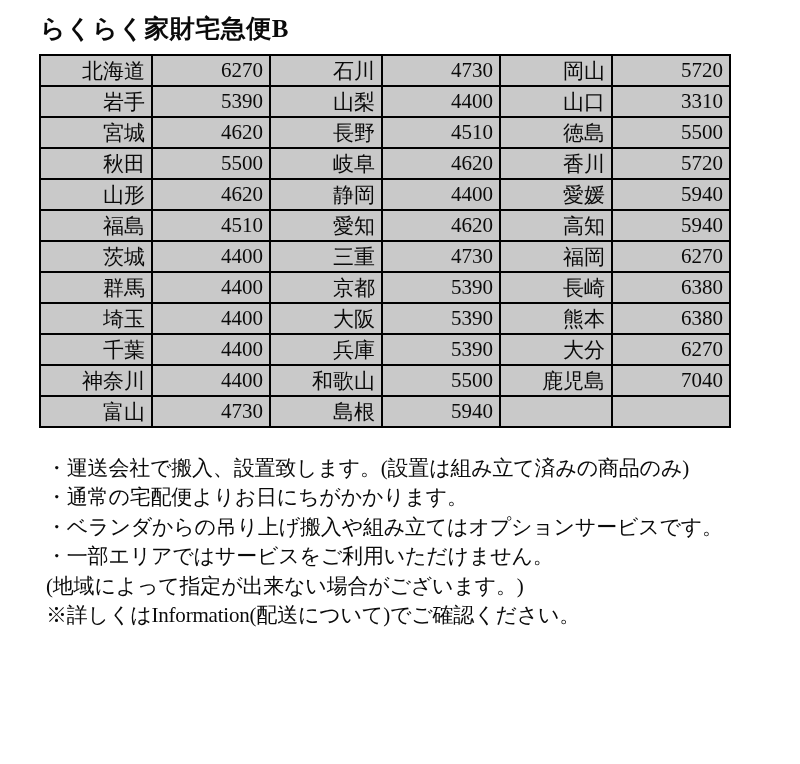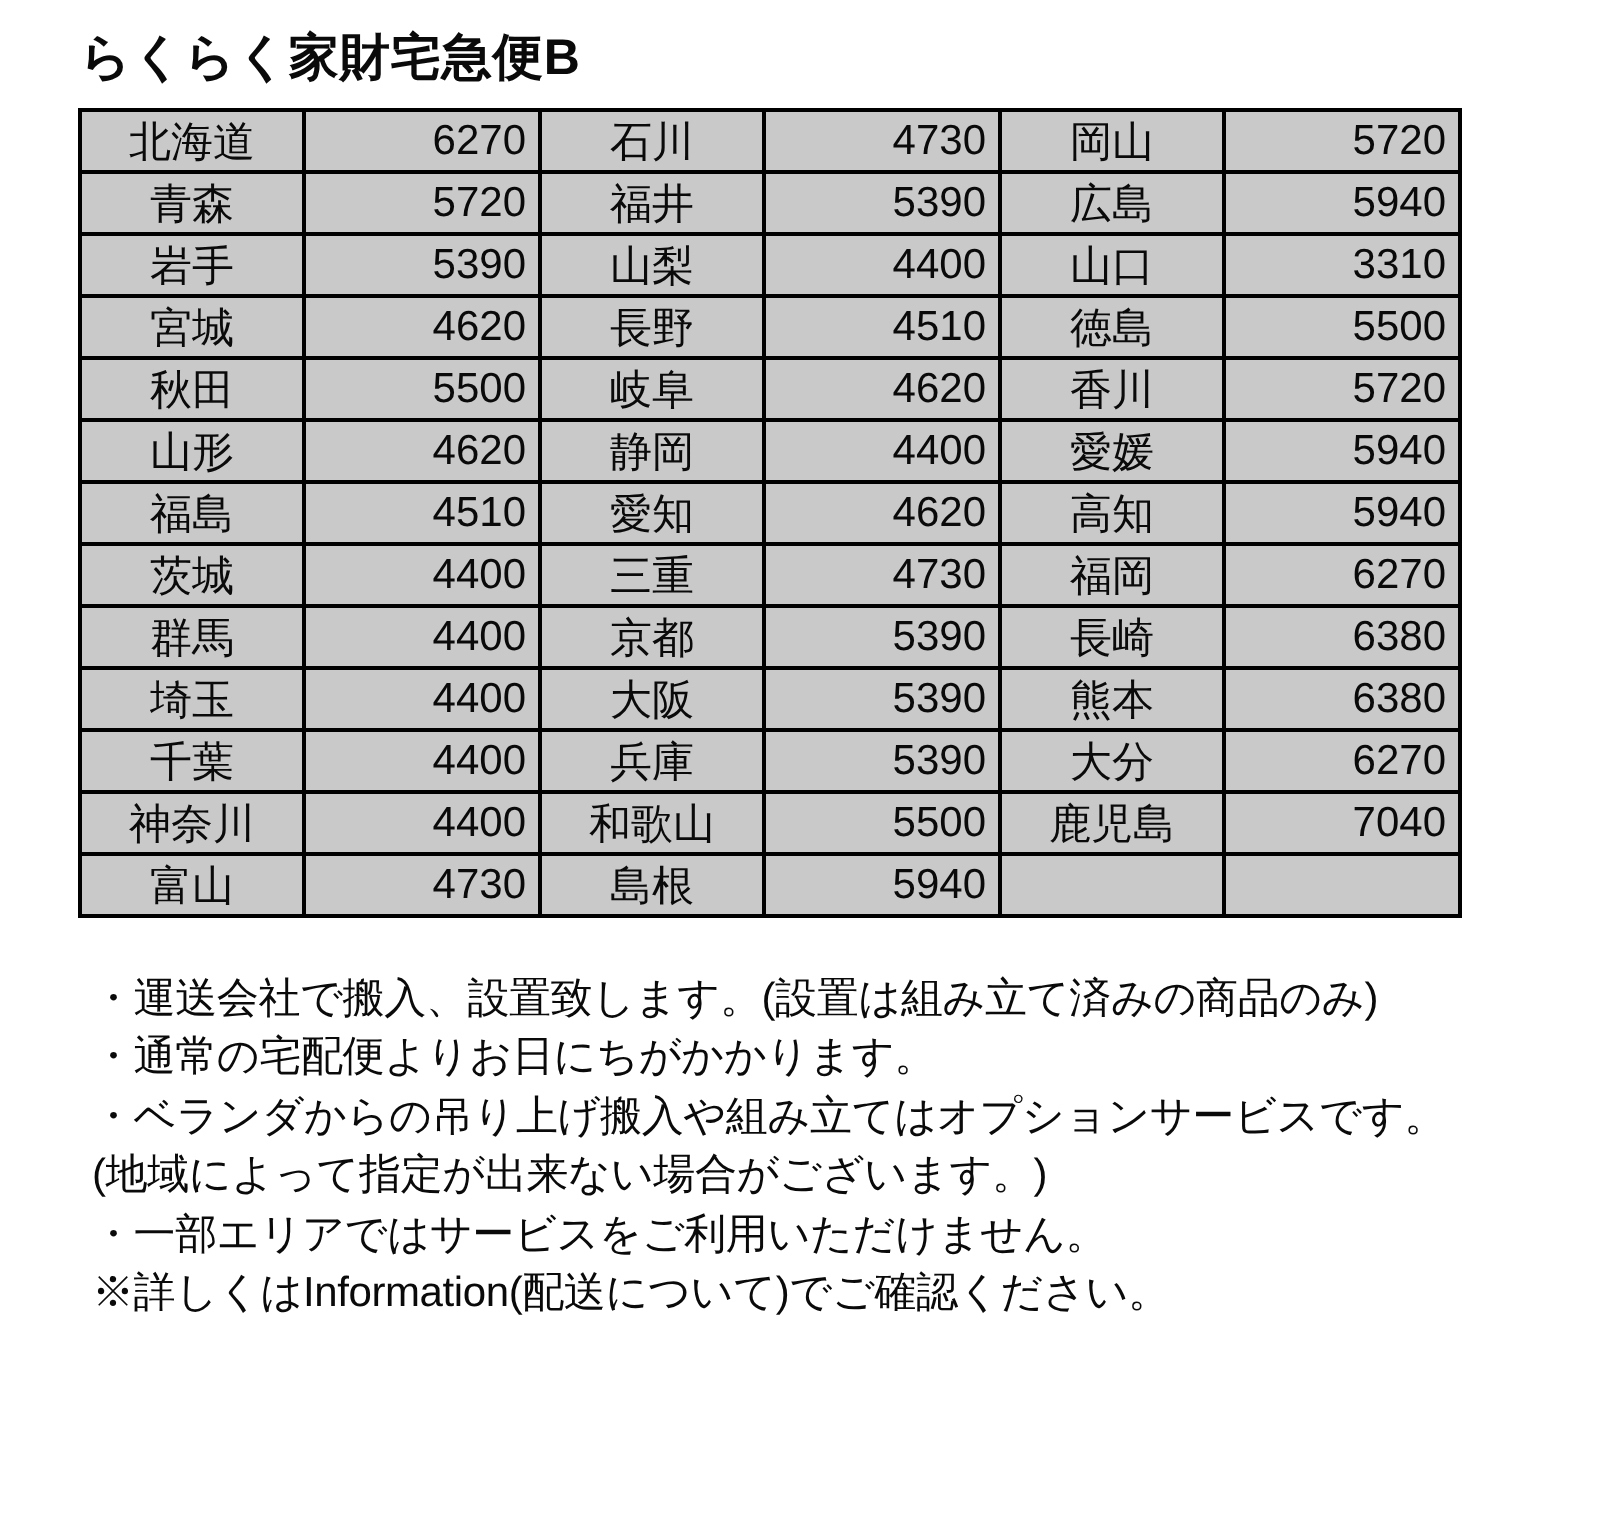--- a/index.html
+++ b/index.html
@@ -13,20 +13,21 @@
     font-family: "Liberation Sans", sans-serif;
     color: #0a0a0a;
     overflow: hidden;
   }
   .page {
     position: relative;
     width: 800px;
     height: 764px;
     box-sizing: border-box;
     padding: 14px 30px 0 38px;
+    font-family: Liberation Serif, serif;
   }
   .title {
     font-size: 25px;
     font-weight: bold;
     letter-spacing: 0.5px;
     line-height: 1.2;
     margin: 0 0 10px 2px;
   }
   table.fare {
     border-collapse: collapse;
@@ -39,21 +40,21 @@
     height: 31px;
     font-size: 21px;
     padding: 0 6px;
     box-sizing: border-box;
     background: #c9c9c9;
     white-space: nowrap;
     overflow: hidden;
   }
   td.name {
     width: 112px;
-    text-align: center;
+    text-align: right;
     letter-spacing: 0px;
   }
   td.price {
     width: 118px;
     text-align: right;
   }
   td.empty {
     border: none;
     background: transparent;
   }
@@ -77,28 +78,20 @@
 
   <table class="fare">
     <tbody>
       <tr>
         <td class="name">北海道</td>
         <td class="price">6270</td>
         <td class="name">石川</td>
         <td class="price">4730</td>
         <td class="name">岡山</td>
         <td class="price">5720</td>
-      </tr>
-      <tr>
-        <td class="name">青森</td>
-        <td class="price">5720</td>
-        <td class="name">福井</td>
-        <td class="price">5390</td>
-        <td class="name">広島</td>
-        <td class="price">5940</td>
       </tr>
       <tr>
         <td class="name">岩手</td>
         <td class="price">5390</td>
         <td class="name">山梨</td>
         <td class="price">4400</td>
         <td class="name">山口</td>
         <td class="price">3310</td>
       </tr>
       <tr>
@@ -181,18 +174,18 @@
         <td class="empty"></td>
         <td class="empty"></td>
       </tr>
     </tbody>
   </table>
 
   <div class="notes">
     <div>・運送会社で搬入、設置致します。(設置は組み立て済みの商品のみ)</div>
     <div>・通常の宅配便よりお日にちがかかります。</div>
     <div>・ベランダからの吊り上げ搬入や組み立てはオプションサービスです。</div>
+    <div>・一部エリアではサービスをご利用いただけません。</div>
     <div>(地域によって指定が出来ない場合がございます。)</div>
-    <div>・一部エリアではサービスをご利用いただけません。</div>
     <div>※詳しくはInformation(配送について)でご確認ください。</div>
   </div>
 
 </div>
 
 </body></html>

